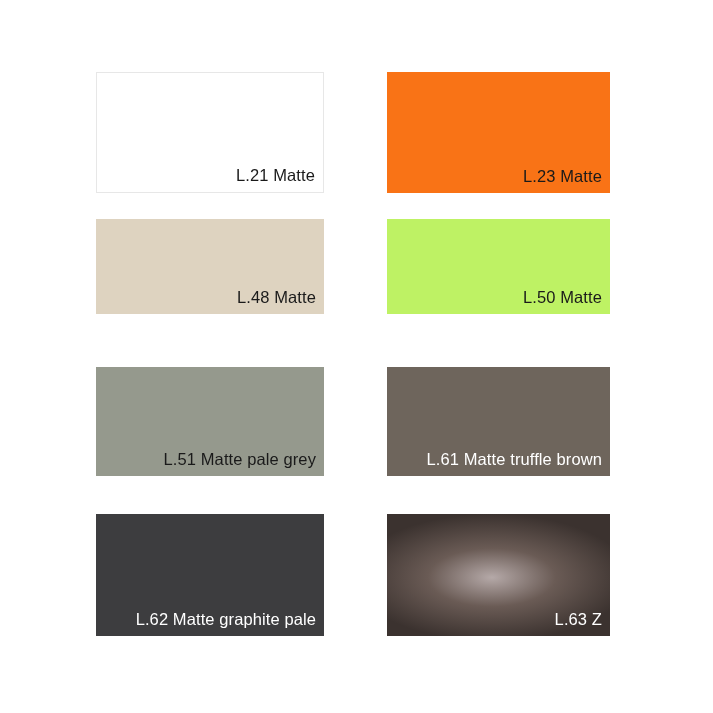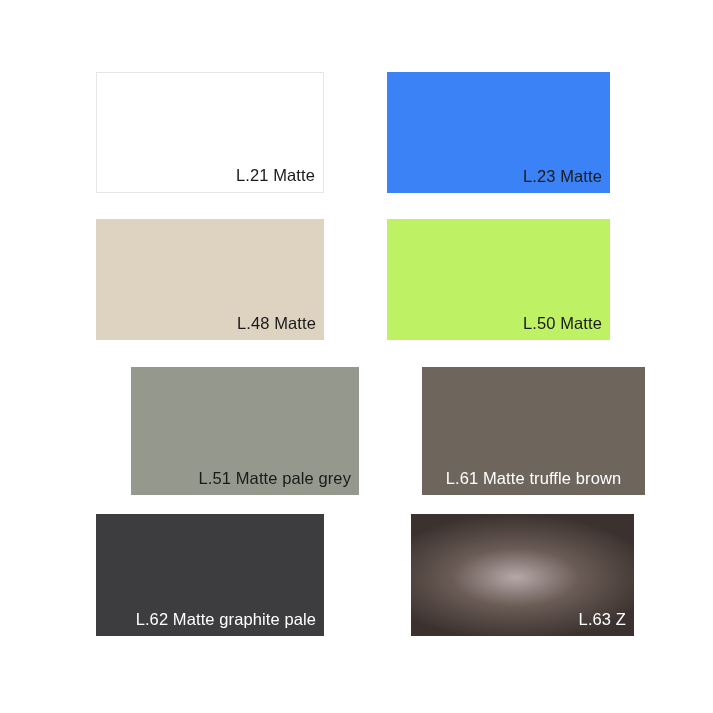--- a/index.html
+++ b/index.html
@@ -37,59 +37,59 @@
     text-align: right;
     white-space: nowrap;
     letter-spacing: 0.1px;
   }
 
   .label-dark { color: #1a1a1a; }
   .label-light { color: #ffffff; }
 
   
   .r1 { top: 72px;  height: 121px; padding-left: 13px; }
-  .r2 { top: 219px; height: 121px; }
-  .r3 { top: 367px; height: 128px; margin-left: 35px; }
+  .r2 { top: 219px; height: 95px; }
+  .r3 { top: 367px; height: 109px; }
   .r4 { top: 514px; height: 122px; }
 
   .cL { left: 96px;  width: 228px; }
   .cR { left: 387px; width: 223px; }
 
   .bordered { border: 1px solid #e7e7e7; }
 </style>
 </head>
 <body style="background: rgb(255, 255, 255);">
 
 <div id="swatch-grid">
 
   <div class="swatch r1 cL bordered" style="background: rgb(255, 255, 255);">
     <div class="swatch-label label-dark">L.21 Matte</div>
   </div>
 
-  <div class="swatch r1 cR" style="background: #3b82f6;">
+  <div class="swatch r1 cR" style="background: #f97316;">
     <div class="swatch-label label-dark">L.23 Matte</div>
   </div>
 
   <div class="swatch r2 cL" style="background: rgb(222, 211, 192);">
     <div class="swatch-label label-dark">L.48 Matte</div>
   </div>
 
   <div class="swatch r2 cR" style="background: #bef264;">
     <div class="swatch-label label-dark">L.50 Matte</div>
   </div>
 
   <div class="swatch r3 cL" style="background: rgb(149, 153, 141);">
     <div class="swatch-label label-dark">L.51 Matte pale grey</div>
   </div>
 
-  <div class="swatch r3 cR" style="background: rgb(110, 101, 92); align-items: center;">
+  <div class="swatch r3 cR" style="background: rgb(110, 101, 92);">
     <div class="swatch-label label-light">L.61 Matte truffle brown</div>
   </div>
 
   <div class="swatch r4 cL" style="background: rgb(61, 61, 63);">
     <div class="swatch-label label-light">L.62 Matte graphite pale</div>
   </div>
 
-  <div class="swatch r4 cR" style="background: radial-gradient(62% 52% at 47% 52%, rgb(181, 169, 168) 0%, rgb(106, 91, 85) 46%, rgb(59, 50, 47) 100%); margin-left: 24px;">
+  <div class="swatch r4 cR" style="background: radial-gradient(62% 52% at 47% 52%, rgb(181, 169, 168) 0%, rgb(106, 91, 85) 46%, rgb(59, 50, 47) 100%);">
     <div class="swatch-label label-light">L.63 Z</div>
   </div>
 
 </div>
 
 </body></html>

